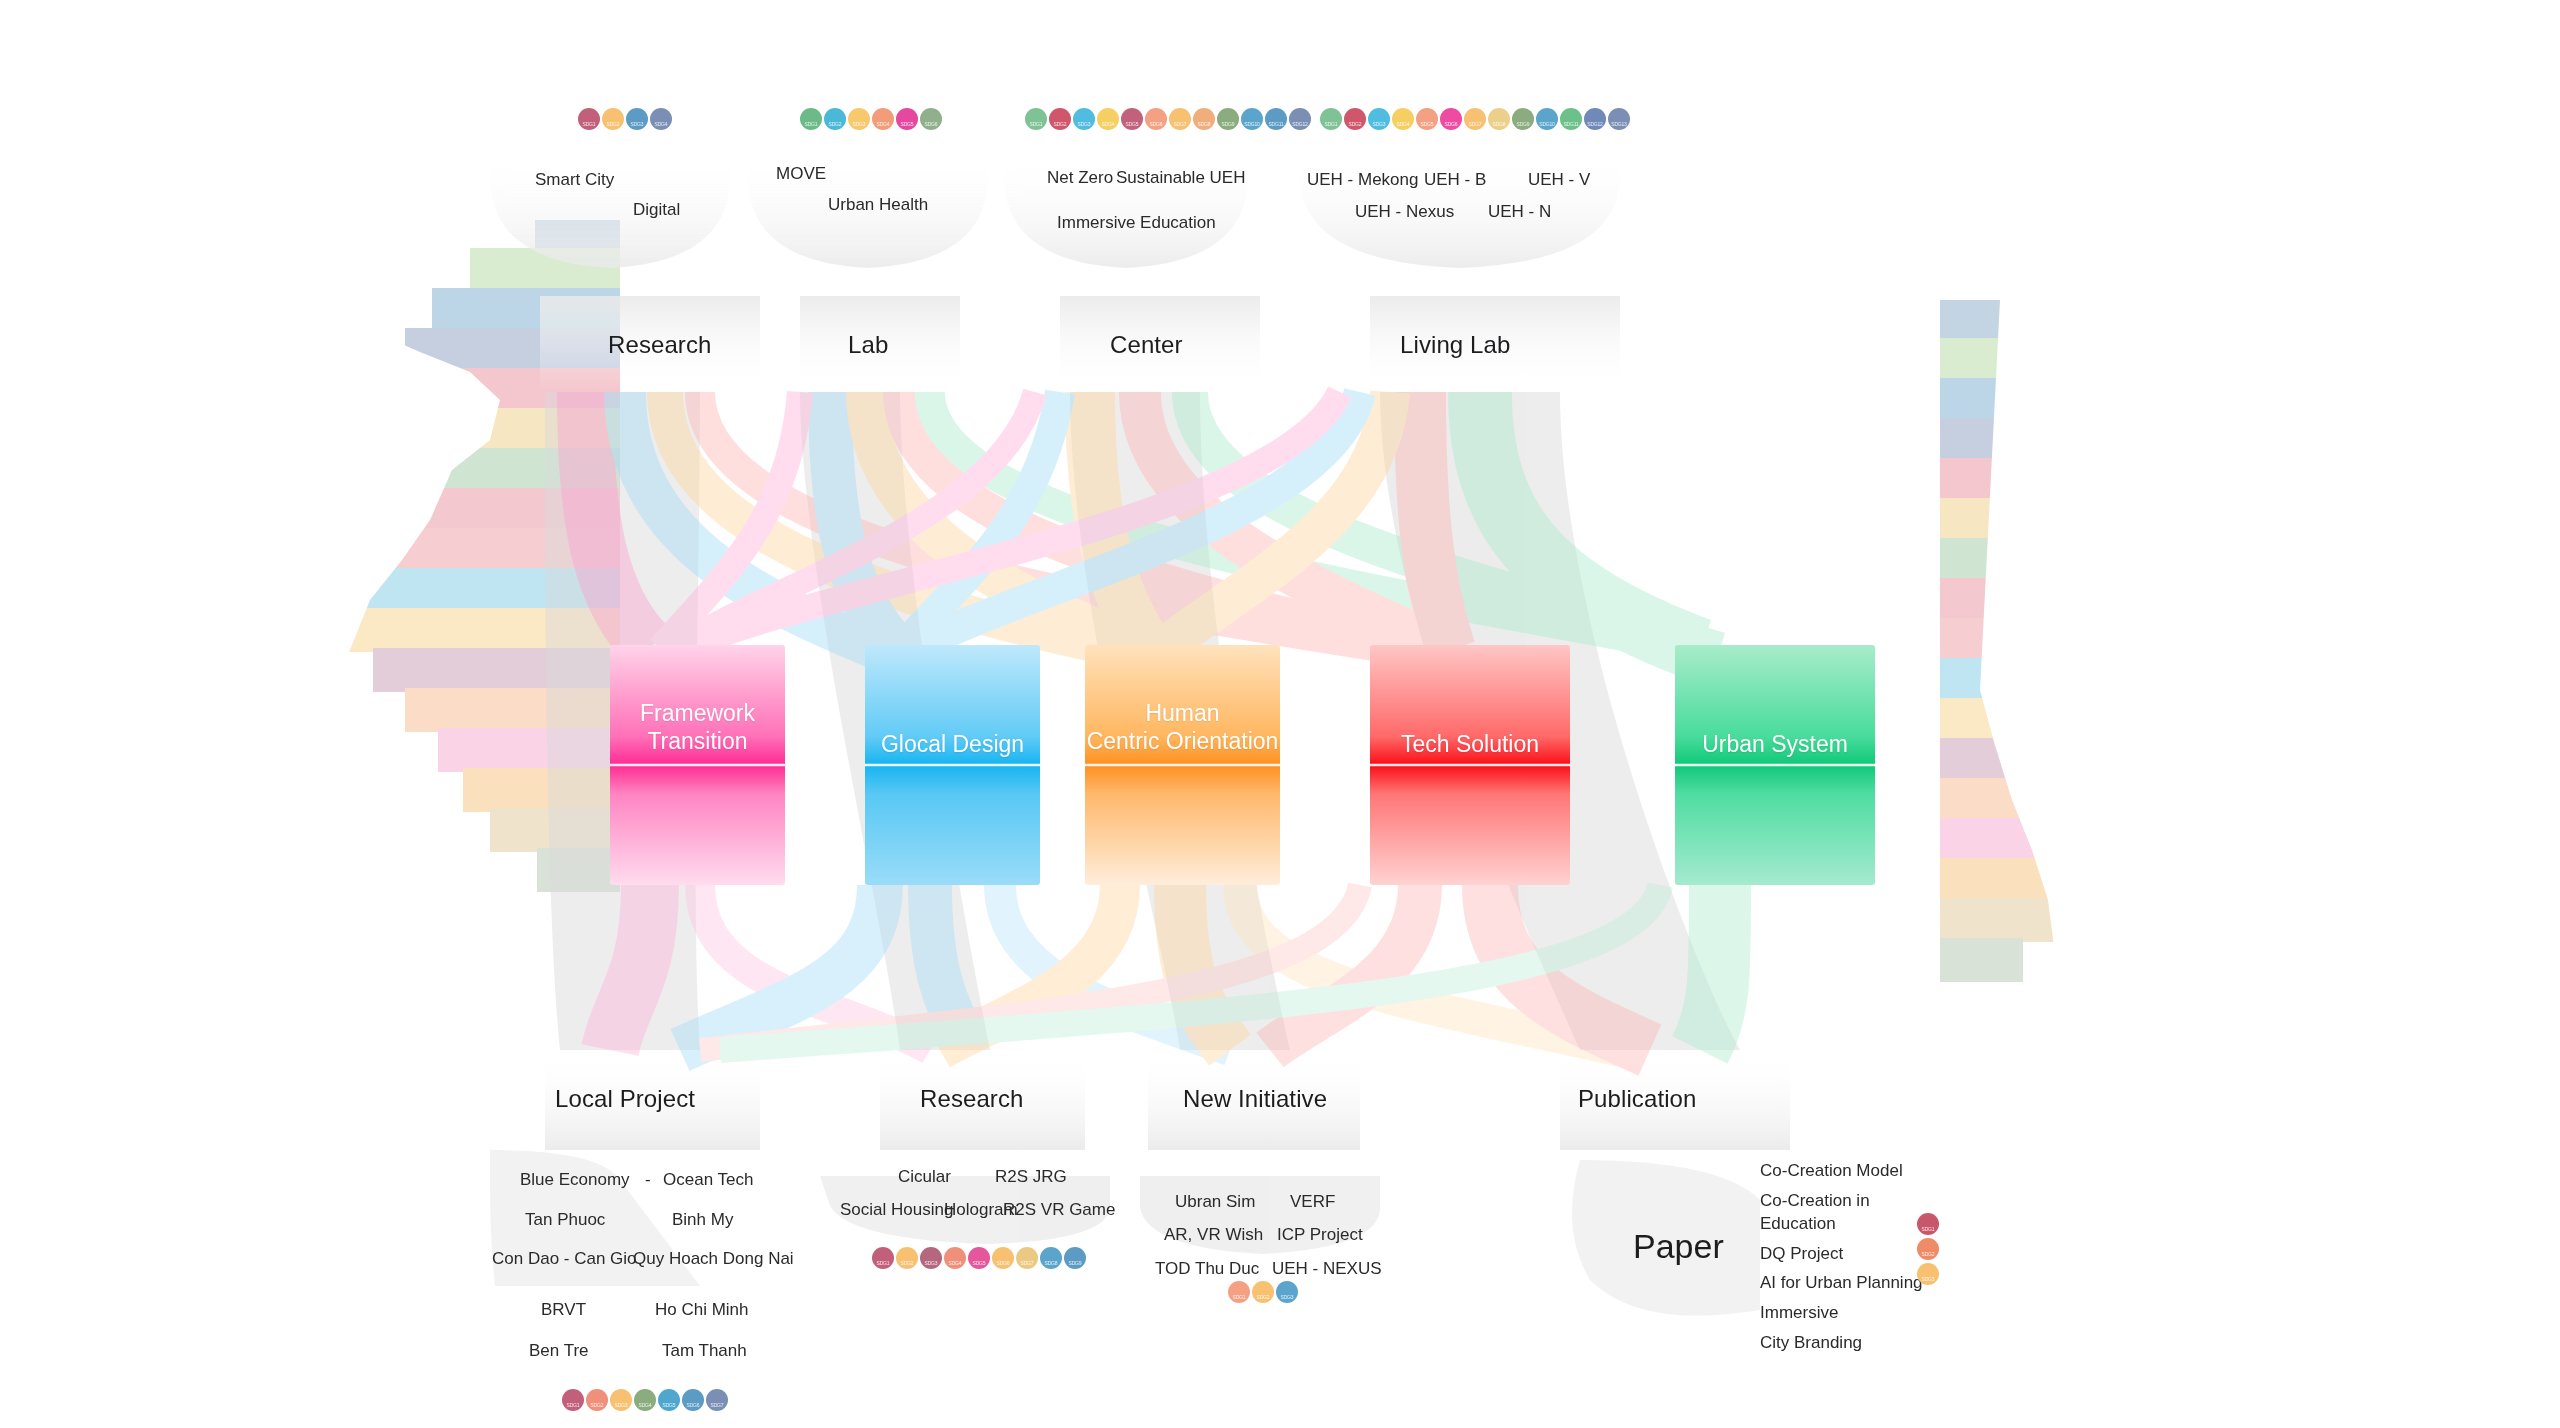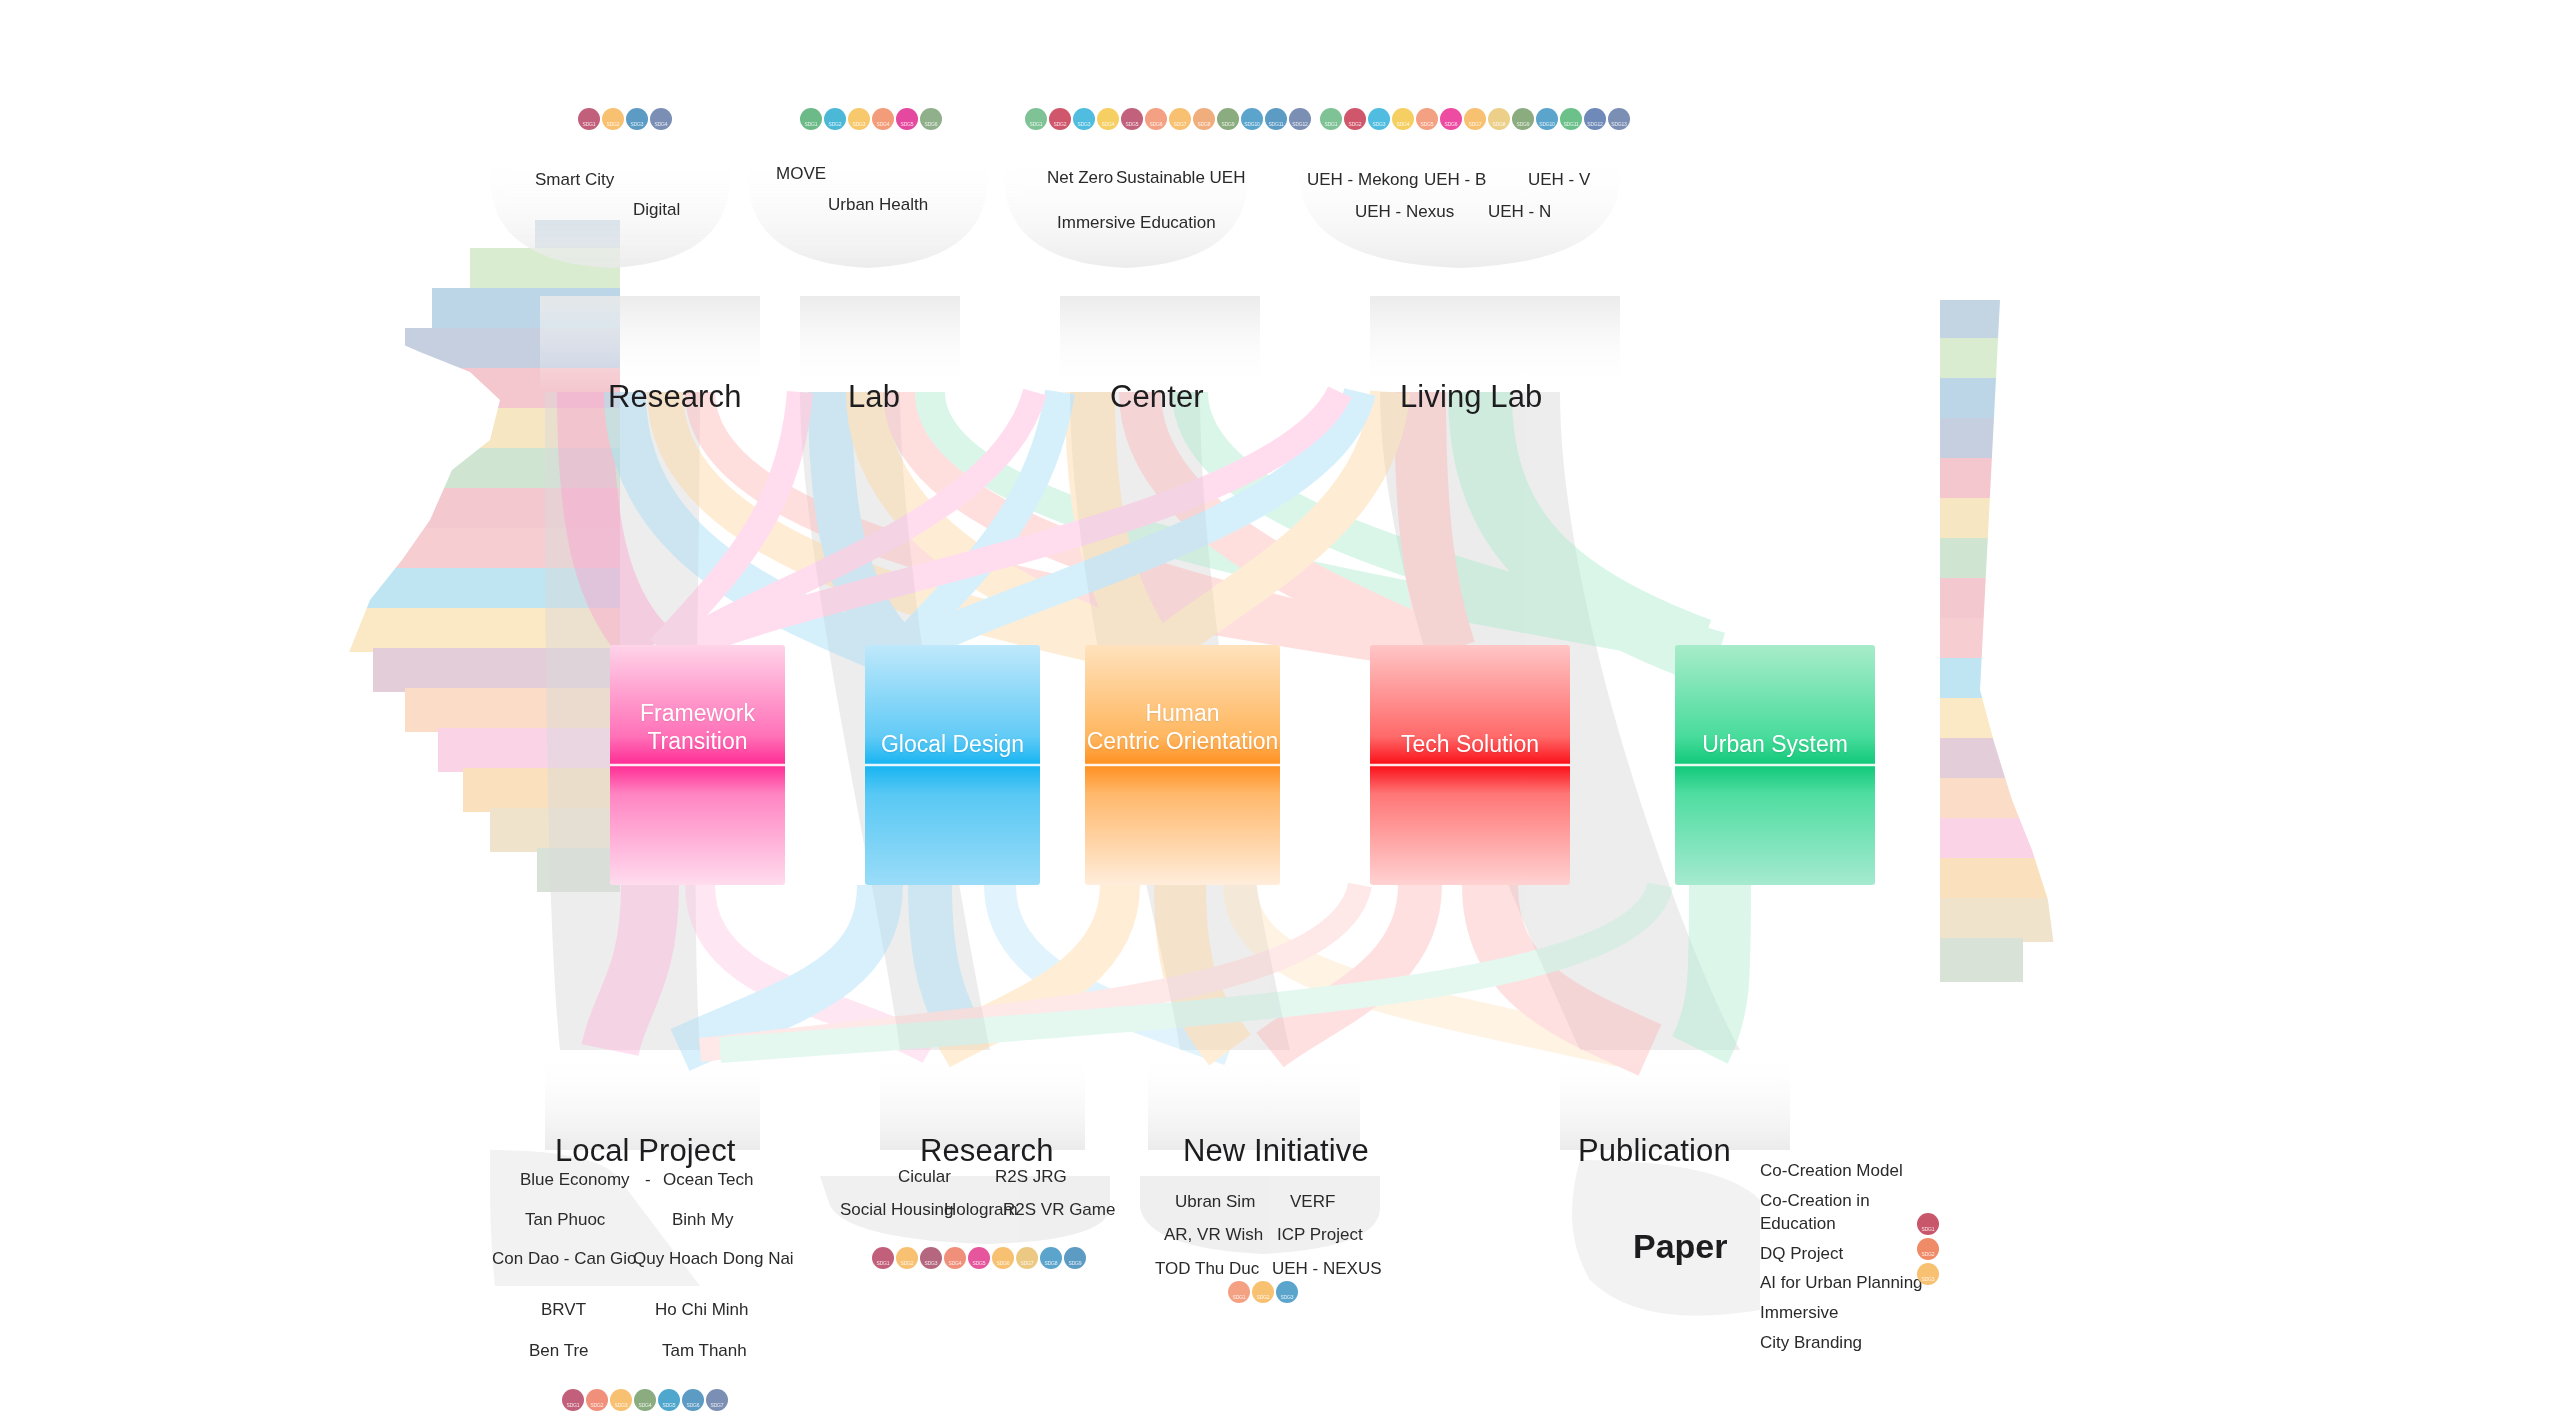--- a/index.html
+++ b/index.html
@@ -18,21 +18,21 @@
   
   #mapwrap{position:absolute;left:0;top:0;width:2560px;height:1428px;
            pointer-events:none;}
   #mapwrap svg{position:absolute;left:0;top:0;width:2560px;height:1428px;}
 
   
   #sankey{position:absolute;left:0;top:0;width:2560px;height:1428px;}
 
   
   .lbl{position:absolute;white-space:nowrap;}
-  .tier-label{font-size:31px;color:#1d1d1f;letter-spacing:.1px;margin-top:48px;}
+  .tier-label{font-size:24px;color:#1d1d1f;letter-spacing:.1px;}
   .node-label{font-size:23px;color:#ffffff;text-align:center;line-height:1.22;
               text-shadow:0 1px 2px rgba(0,0,0,.10);}
   .sub-label{font-size:17px;color:#2a2a2a;}
   .paper-label{font-size:34px;color:#1d1d1f;}
   .paper-item{font-size:17px;color:#2a2a2a;line-height:1.25;}
 
   
   .dotrow{position:absolute;display:flex;gap:2px;}
   .dotcol{position:absolute;display:flex;flex-direction:column;gap:3px;}
   .sdg{width:22px;height:22px;border-radius:50%;position:relative;flex:0 0 auto;}
@@ -491,21 +491,21 @@
         <div class="sdg" style="background: rgb(244, 161, 131);">
           <span>SDG1</span>
         </div>
         <div class="sdg" style="background: rgb(248, 193, 113);">
           <span>SDG2</span>
         </div>
         <div class="sdg" style="background: rgb(91, 165, 205);">
           <span>SDG3</span>
         </div>
       </div>
-      <div class="lbl paper-label" style="left: 1633px; top: 1227px; font-weight: bold;">Paper</div>
+      <div class="lbl paper-label" style="left: 1633px; top: 1227px;">Paper</div>
       <div class="lbl paper-item" style="left: 1760px; top: 1160px;">Co-Creation Model</div>
       <div class="lbl paper-item" style="left: 1760px; top: 1190px;">Co-Creation in</div>
       <div class="lbl paper-item" style="left: 1760px; top: 1213px;">Education</div>
       <div class="lbl paper-item" style="left: 1760px; top: 1243px;">DQ Project</div>
       <div class="lbl paper-item" style="left: 1760px; top: 1272px;">AI for Urban Planning</div>
       <div class="lbl paper-item" style="left: 1760px; top: 1302px;">Immersive</div>
       <div class="lbl paper-item" style="left: 1760px; top: 1332px;">City Branding</div>
       <div class="dotcol" style="left: 1917px; top: 1213px;">
         <div class="sdg" style="background: rgb(201, 87, 107);">
           <span>SDG1</span>

